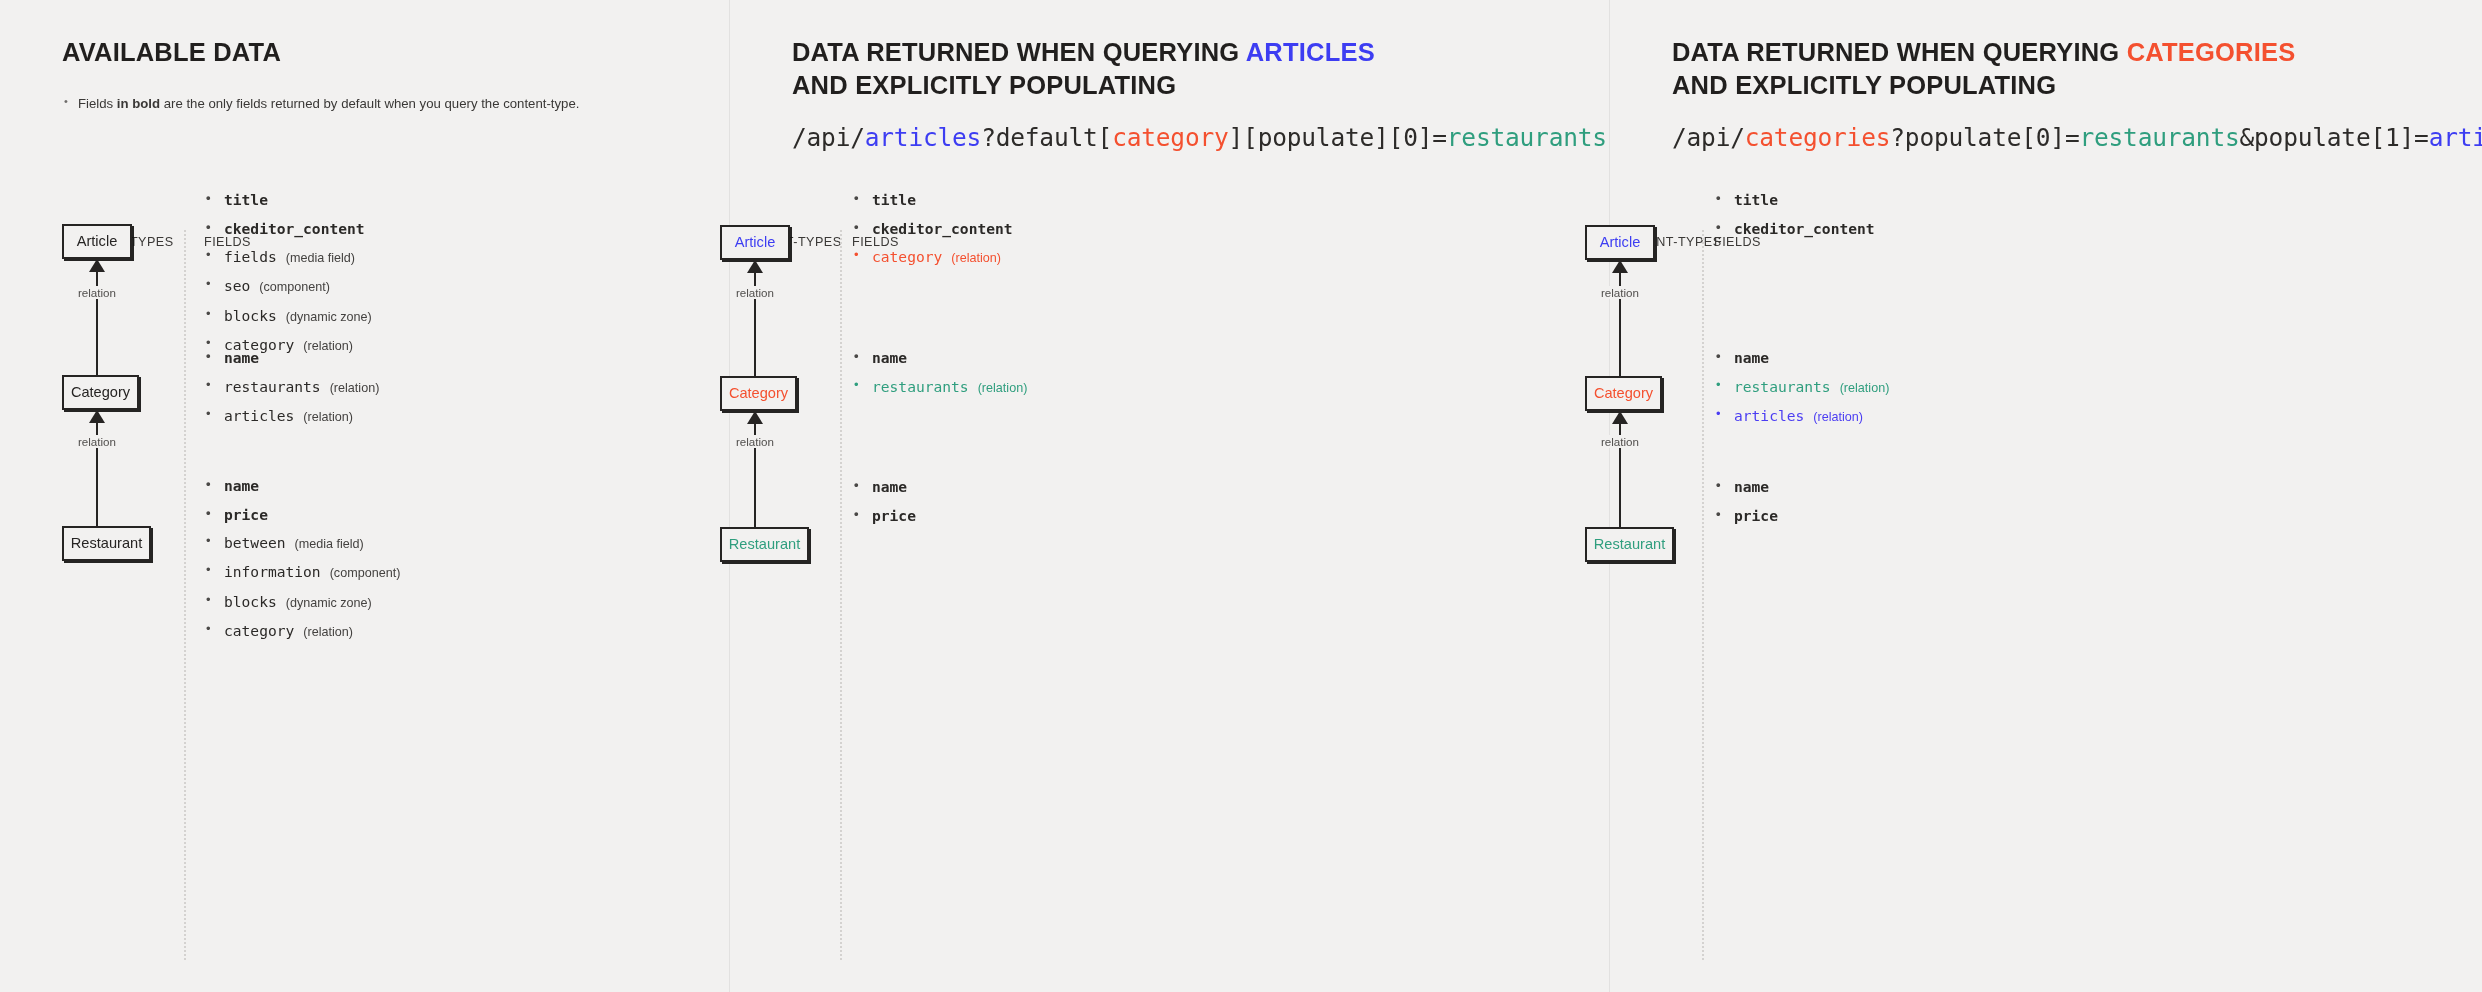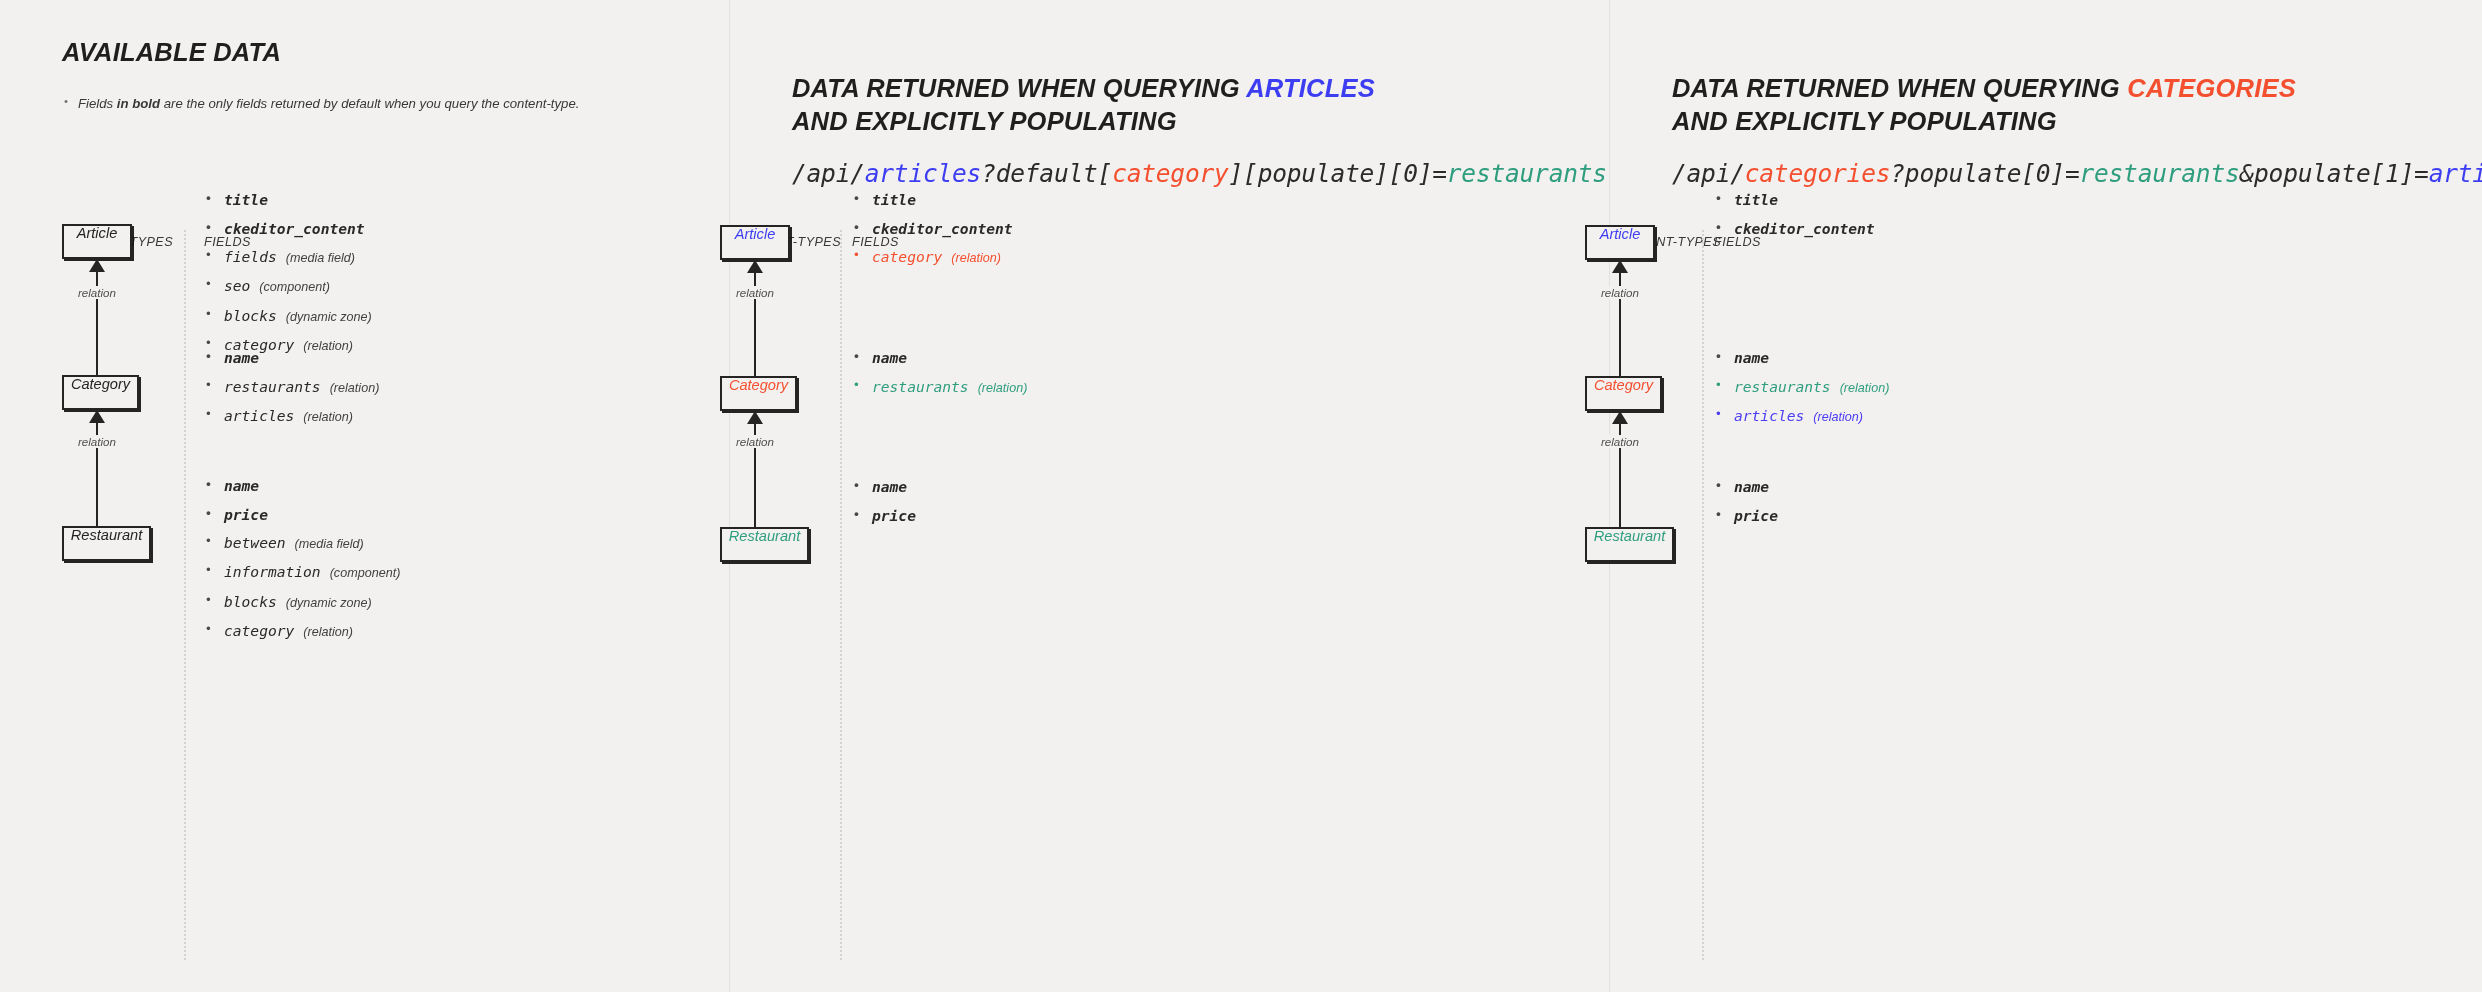--- a/index.html
+++ b/index.html
@@ -5,37 +5,37 @@
   * { box-sizing: border-box; }
   html, body { margin:0; padding:0; }
   body {
     width: 2482px; height: 992px;
     background: #f2f1f0;
     font-family: "Liberation Sans", sans-serif;
     color: #2b2b2b;
     overflow: hidden;
     position: relative;
   }
-  .board { position:absolute; inset:0;font-style:italic; }
+  .board { position:absolute; inset:0; }
 
   
   .panel { position:absolute; top:0; height:992px; }
   .panel.p1 { left:0;    width:730px; }
   .panel.p2 { left:730px; width:880px; }
   .panel.p3 { left:1610px; width:872px; }
   .panel-sep {
     position:absolute; top:0; bottom:0; width:1px;
     background:#e2e1e0;
   }
   .panel-sep.s1 { left:729px; }
   .panel-sep.s2 { left:1609px; }
 
   
   .head { position:absolute; left:62px; top:36px; width:94%; }
-  .panel.p2 .head, .panel.p3 .head { left:62px; top:36px;margin-top:36px; }
+  .panel.p2 .head, .panel.p3 .head { left:62px; top:36px; }
   .head h1 {
     margin:0;
     font-size:25.5px;
     font-weight:700;
     letter-spacing:0.2px;
     line-height:1.28;
     color:#211f1e;
     white-space:nowrap;
   }
   .head h1 .accent-blue { color:#3d3df2; }
@@ -78,21 +78,21 @@
     height:730px;
   }
 
   
   .ct-stack { position:absolute; top:0; }
   .node {
     position:absolute;
     width:70px; height:35px;
     border:2.4px solid #262423;
     background:#f2f1f0;
-    display:flex; justify-content:center;
+    display:flex; align-items:center; justify-content:center;
     font-size:14.6px; color:#262423;
     box-shadow: 2px 2px 0 0 rgba(20,18,17,0.92);
   }
   .node .nlabel { line-height:1; white-space:nowrap; }
   .node.blue  .nlabel { color:#3d3df2; }
   .node.red   .nlabel { color:#f4502f; }
   .node.green .nlabel { color:#2f9e7e; }
 
   .conn { position:absolute; width:2px; background:#262423; }
   .arrowhead { position:absolute; width:0; height:0; }

